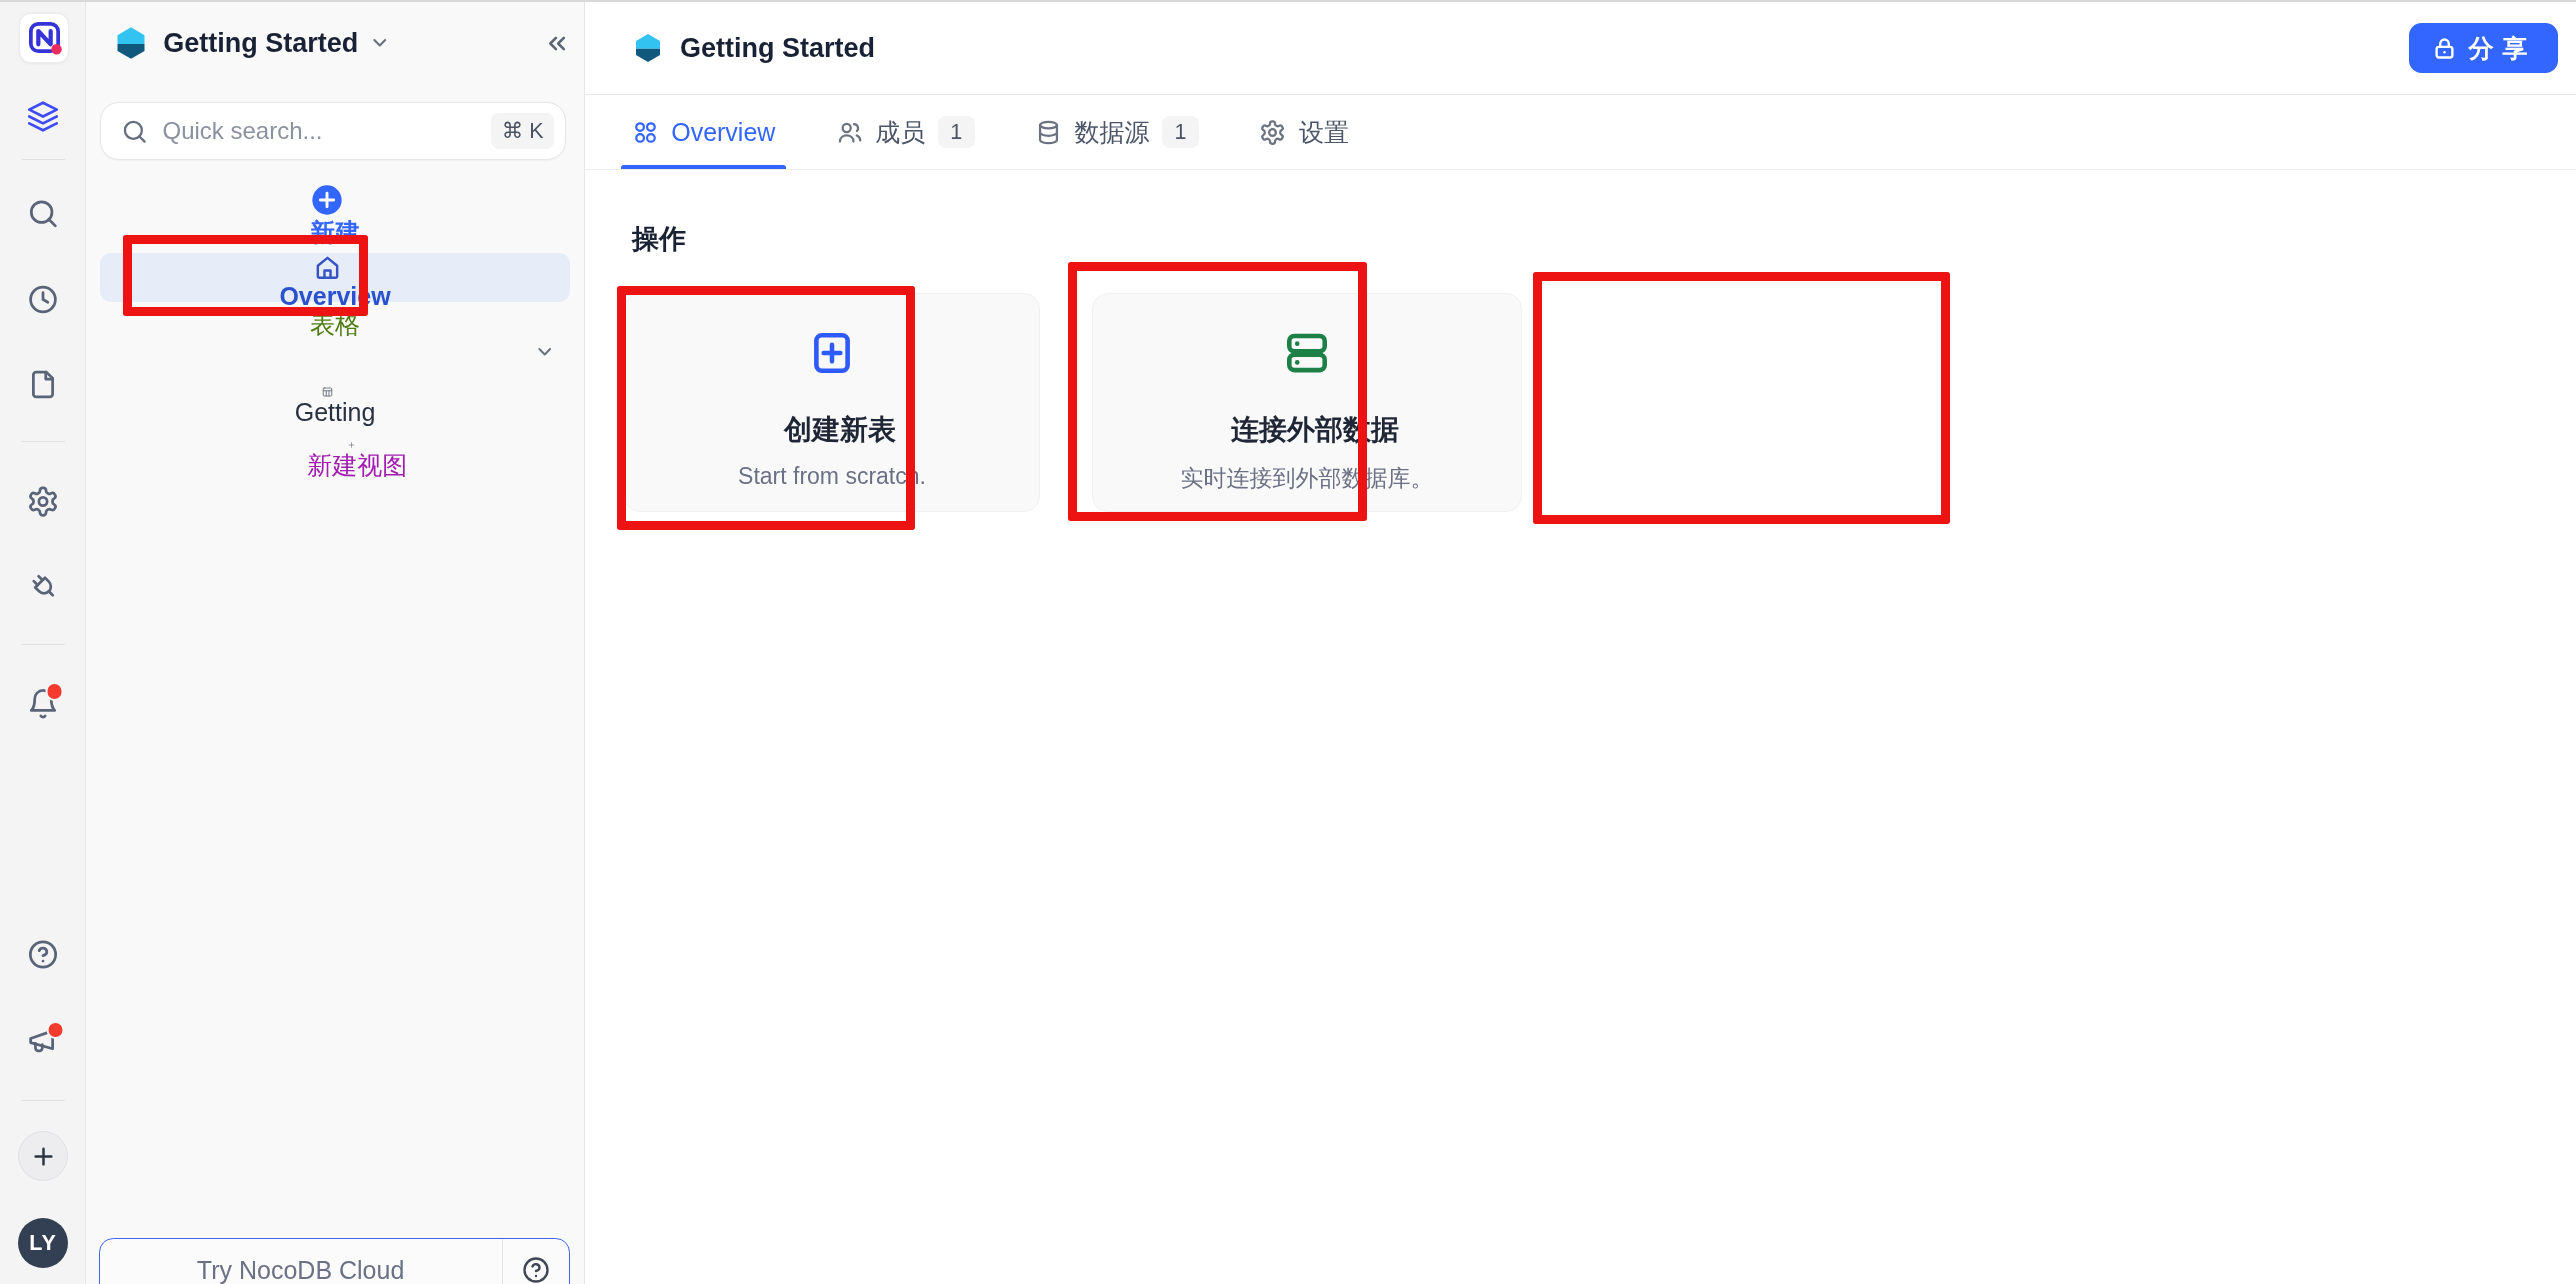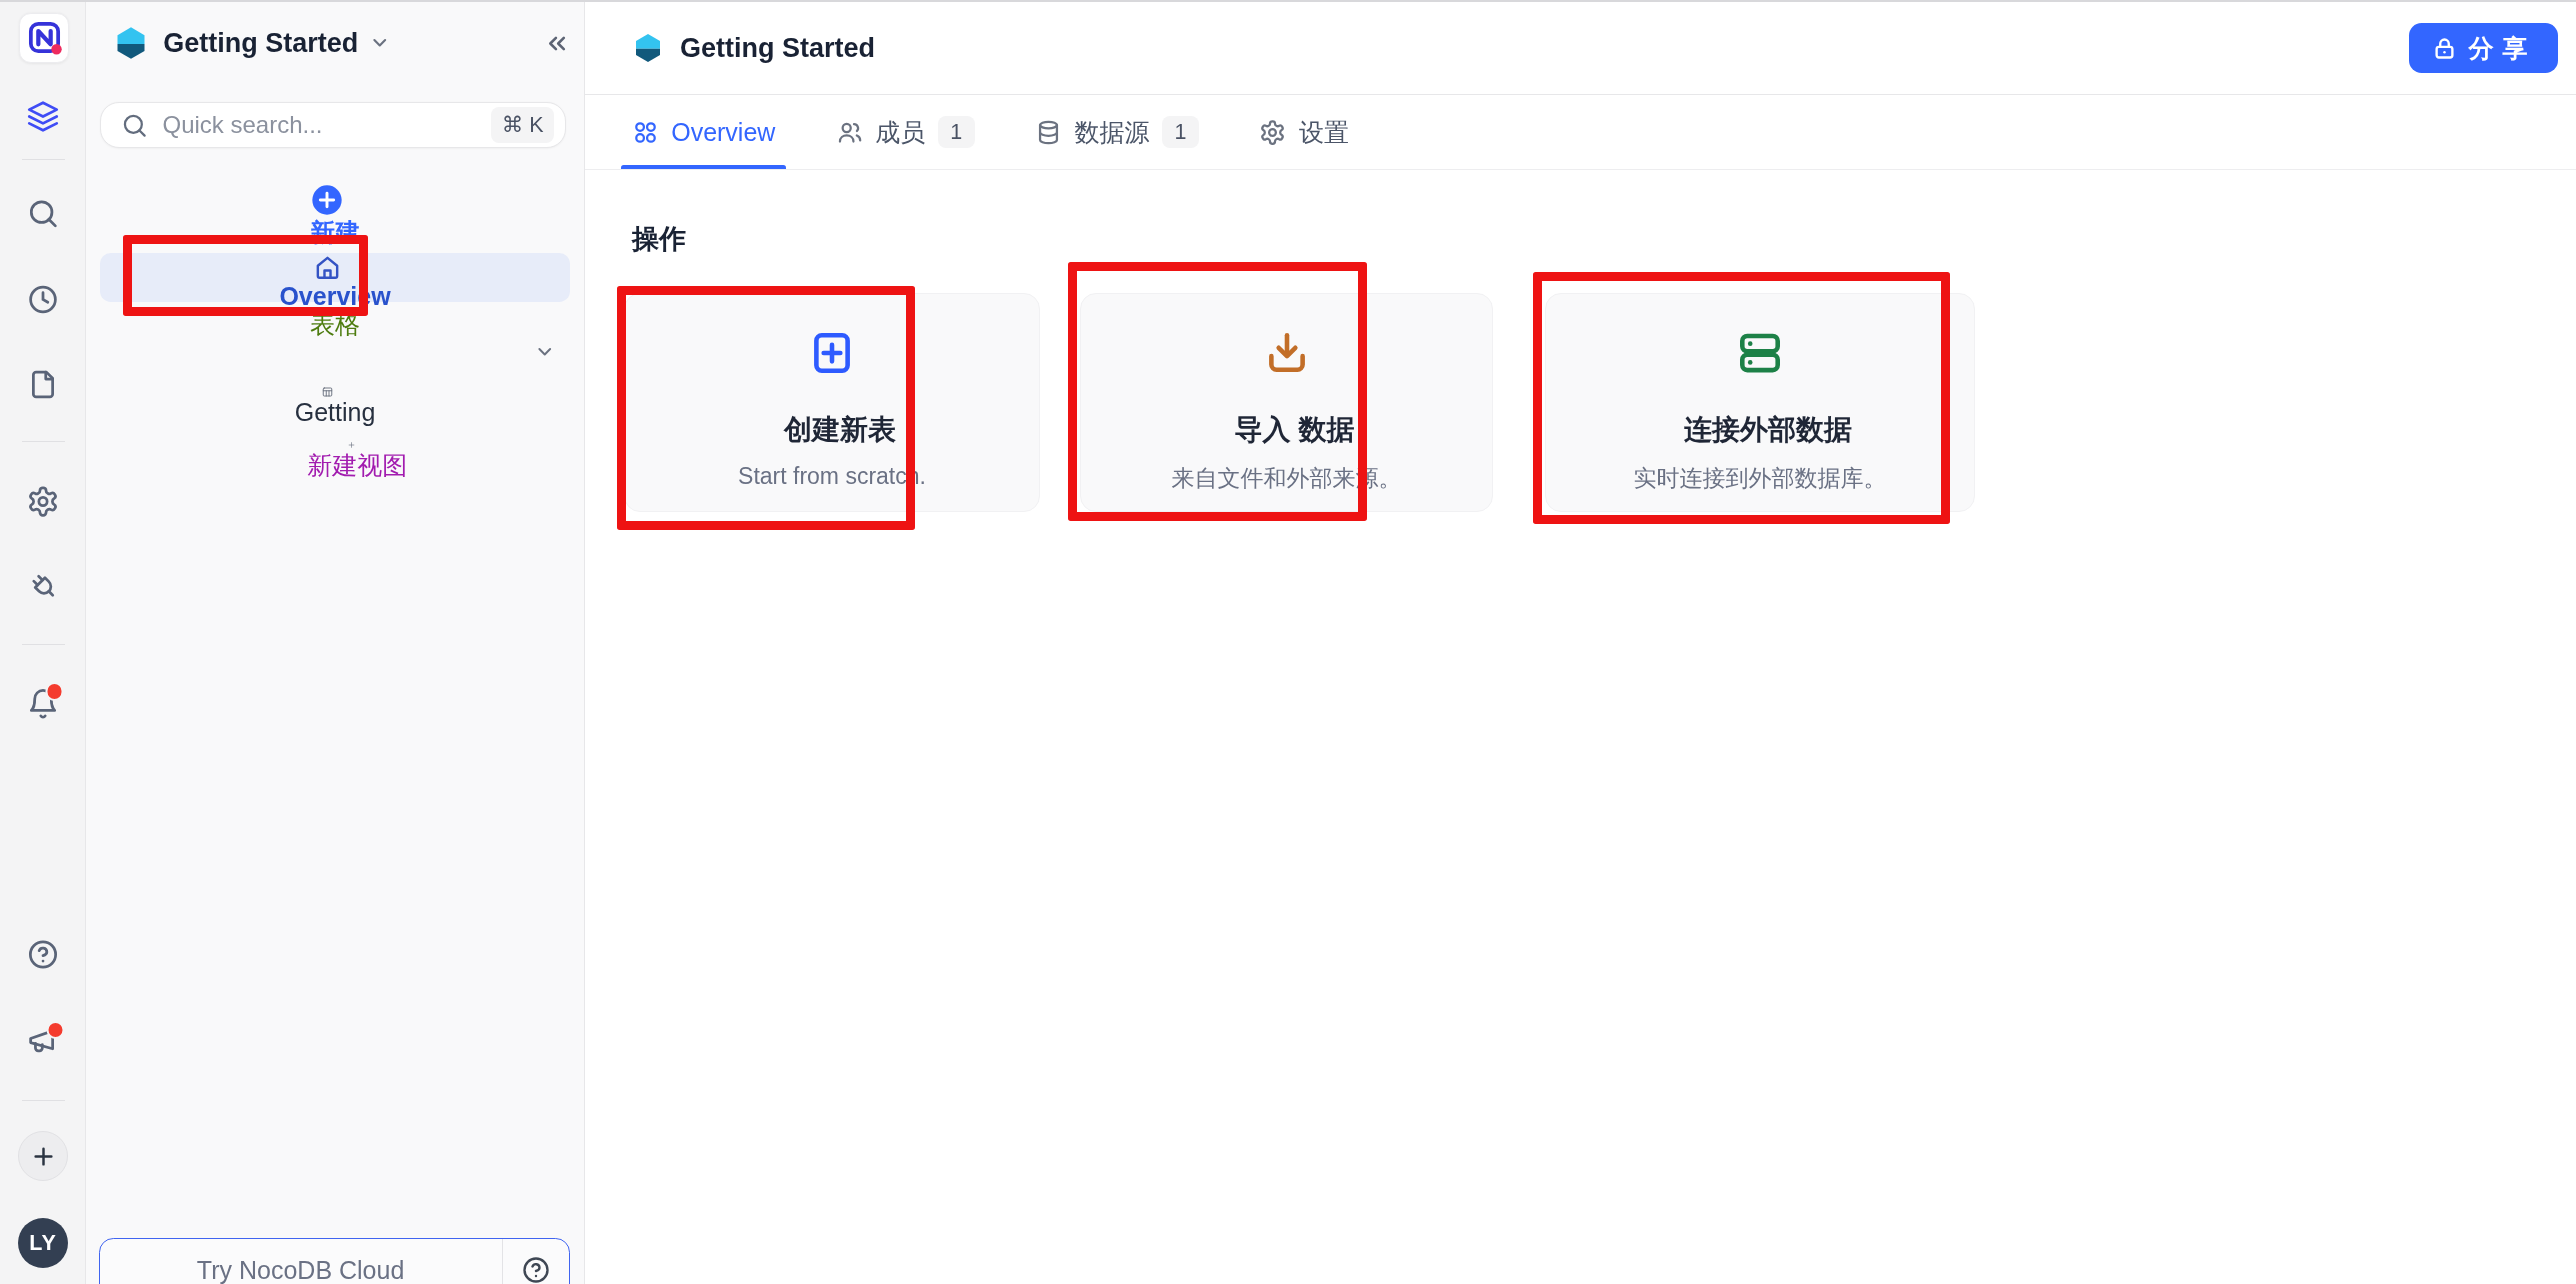--- a/index.html
+++ b/index.html
@@ -34,21 +34,21 @@
            border-right:0.9px solid #e7e7e9;box-sizing:border-box;}
   .ws-header{position:absolute;top:12.5px;left:27px;right:14.3px;height:57px;
              display:flex;align-items:center;}
   .ws-header .hex{width:36px;height:36px;margin-right:14.3px;}
   .ws-title{font-size:27px;font-weight:700;color:#192234;}
   .ws-chev{margin-left:10.7px;color:#6b7280;display:flex;}
   .ws-chev svg{width:21.5px;height:21.5px;}
   .collapse{margin-left:auto;color:#5d6474;display:flex;cursor:pointer;}
   .collapse svg{width:27px;height:27px;}
 
-  .searchbox{position:absolute;top:100px;left:14.3px;right:18px;height:46px;background:#ffffff;
+  .searchbox{position:absolute;top:100px;left:14.3px;right:18px;height:58px;background:#ffffff;
              border:0.9px solid #e7e7e9;border-radius:19px;box-sizing:border-box;
              box-shadow:0 0.9px 1.8px rgba(0,0,0,.04);display:flex;align-items:center;
              padding:0 10.7px 0 19.7px;cursor:text;}
   .searchbox svg{width:27px;height:27px;color:#636d7e;flex:0 0 auto;}
   .searchbox input{flex:1;border:none;outline:none;background:transparent;margin-left:12.5px;
                    font-size:24px;color:#374151;font-family:inherit;}
   .searchbox input::placeholder{color:#8b919e;}
   .kbd{background:#f4f4f5;border-radius:8px;padding:5.4px 10.7px;font-size:21.5px;color:#4a5264;
        white-space:nowrap;}
 
@@ -368,31 +368,20 @@
           <div class="card-icon accent-blue">
             <svg viewBox="0 0 24 24" fill="none" stroke="currentColor" stroke-width="2.2" stroke-linecap="round" stroke-linejoin="round">
                 <rect x="4.5" y="3.5" width="15" height="17" rx="2.6"></rect>
                 <path d="M12 8v8M8 12h8"></path>
               </svg>
           </div>
           <div class="card-title">创建新表</div>
           <div class="card-sub">Start from scratch.</div>
         </div>
 
-        <div class="card card-2">
-          <div class="card-icon accent-orange">
-            <svg viewBox="0 0 24 24" fill="none" stroke="currentColor" stroke-width="2.2" stroke-linecap="round" stroke-linejoin="round">
-                <path d="M12 3.5V13"></path>
-                <path d="M8 9.5l4 4 4-4"></path>
-                <path d="M4.5 13.5v4a2.5 2.5 0 0 0 2.5 2.5h10a2.5 2.5 0 0 0 2.5-2.5v-4"></path>
-              </svg>
-          </div>
-          <div class="card-title">导入 数据</div>
-          <div class="card-sub">来自文件和外部来源。</div>
-        </div>
 
         <div class="card card-3">
           <div class="card-icon accent-green">
             <svg viewBox="0 0 24 24" fill="none" stroke="currentColor" stroke-width="2.2" stroke-linecap="round" stroke-linejoin="round">
                 <rect x="3.5" y="3.8" width="17" height="7.4" rx="2.4"></rect>
                 <rect x="3.5" y="12.8" width="17" height="7.4" rx="2.4"></rect>
                 <path d="M7.3 7.5h.01"></path>
                 <path d="M7.3 16.5h.01"></path>
               </svg>
           </div>

